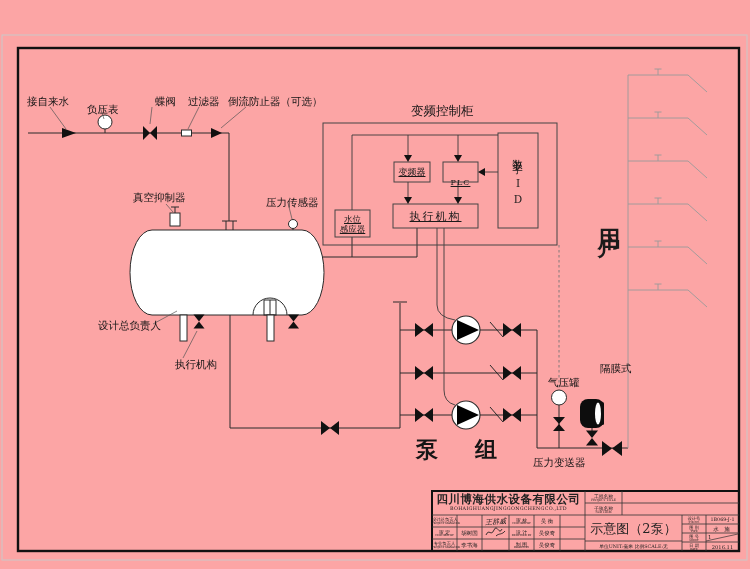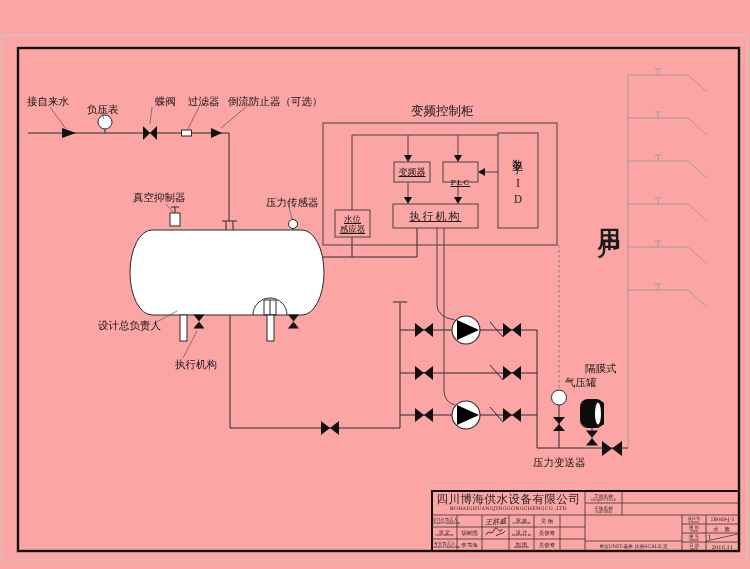--- a/index.html
+++ b/index.html
@@ -192,48 +192,50 @@
 
   <div class="lbl" style="left:27px;top:96px">接自来水</div>
   <div class="lbl" style="left:87px;top:104px">负压表</div>
   <div class="lbl" style="left:155px;top:96px">蝶阀</div>
   <div class="lbl" style="left:188px;top:96px">过滤器</div>
   <div class="lbl" style="left:228px;top:96px">倒流防止器（可选）</div>
   <div class="lbl" style="left:133px;top:192px">真空抑制器</div>
   <div class="lbl" style="left:266px;top:197px">压力传感器</div>
   <div class="lbl" style="left:98px;top:320px">设计总负责人</div>
   <div class="lbl" style="left:175px;top:359px">执行机构</div>
-  <div class="lbl" style="left:585px;top:363px">隔膜式</div>
-  <div class="lbl" style="left:565px;top:377px">气压罐</div>
+  <div class="lbl" style="left:600px;top:363px">隔膜式</div>
+  <div class="lbl" style="left:548px;top:377px">气压罐</div>
   <div class="lbl" style="left:533px;top:457px">压力变送器</div>
+  <div class="lbl big" style="left:416px;top:437px;letter-spacing:37px">泵组</div>
 
   <div class="vflex" style="left:588px;top:155px;width:44px;height:120px">
     <span class="vtext" style="font-size:23px;font-weight:600;letter-spacing:5px">用户</span>
   </div>
 
   <div class="lbl" style="left:411px;top:105px;font-size:12.5px">变频控制柜</div>
   <div class="boxlbl" style="left:394px;top:162px;width:36px;height:20px;font-size:9px">变频器</div>
   <div class="boxlbl" style="left:443px;top:174px;width:35px;height:16px;font-size:8px;letter-spacing:1px">PLC</div>
   <div class="boxlbl" style="left:393px;top:204px;width:85px;height:24px;font-size:11px;letter-spacing:2px">执行机构</div>
   <div class="vflex" style="left:498px;top:133px;width:40px;height:95px">
     <span class="vtext" style="font-size:10.5px;letter-spacing:4.5px">数字PID</span>
   </div>
   <div class="boxlbl" style="left:335px;top:210px;width:35px;height:27px;font-size:8.5px;flex-direction:column;line-height:10px">
     <span>水位</span>
     <span>感应器</span>
   </div>
 
-  <div class="tb-t ctr" style="left:432px;top:492px;width:153px;font-size:11.5px;font-weight:normal;letter-spacing:0.5px">四川博海供水设备有限公司</div>
+  <div class="tb-t ctr" style="left:432px;top:492px;width:153px;font-size:11.5px;font-weight:bold;letter-spacing:0.5px">四川博海供水设备有限公司</div>
   <div class="tb-t ctr" style="left:432px;top:505.5px;width:153px;font-size:4.8px;letter-spacing:0.3px">BOHAIGHUANGJINGGONGCHENGCO.,LTD</div>
 
   <div class="tb-t ctr" style="left:585px;top:492.5px;width:37px;font-size:4.8px">工程名称</div>
   <div class="tb-t ctr" style="left:585px;top:498px;width:37px;font-size:3px">PROJECT TITLE</div>
   <div class="tb-t ctr" style="left:585px;top:504.5px;width:37px;font-size:4.8px">子项名称</div>
   <div class="tb-t ctr" style="left:585px;top:510px;width:37px;font-size:3px">SUB ITEM</div>
 
+  <div class="tb-t ctr" style="left:585px;top:520px;width:97px;font-size:13px">示意图（2泵）</div>
   <div class="tb-t ctr" style="left:585px;top:543px;width:97px;font-size:4.8px">单位UNIT:毫米  比例SCALE:无</div>
 
   <div class="tb-t ctr" style="left:432px;top:516.5px;width:25px;font-size:4.3px">设计总负责人</div>
   <div class="tb-t ctr" style="left:432px;top:521.8px;width:25px;font-size:2.6px">PROJECT MANAGER</div>
   <div class="tb-t ctr" style="left:432px;top:528.5px;width:25px;font-size:4.8px">审 定</div>
   <div class="tb-t ctr" style="left:432px;top:534px;width:25px;font-size:2.6px">CHECKED BY</div>
   <div class="tb-t ctr" style="left:432px;top:540.5px;width:25px;font-size:4.3px">专业负责人</div>
   <div class="tb-t ctr" style="left:432px;top:545.8px;width:25px;font-size:2.6px">PROJECT MANAGER</div>
 
   <div class="tb-t ctr" style="left:457px;top:529.5px;width:25px;font-size:5.5px">胡树国</div>

